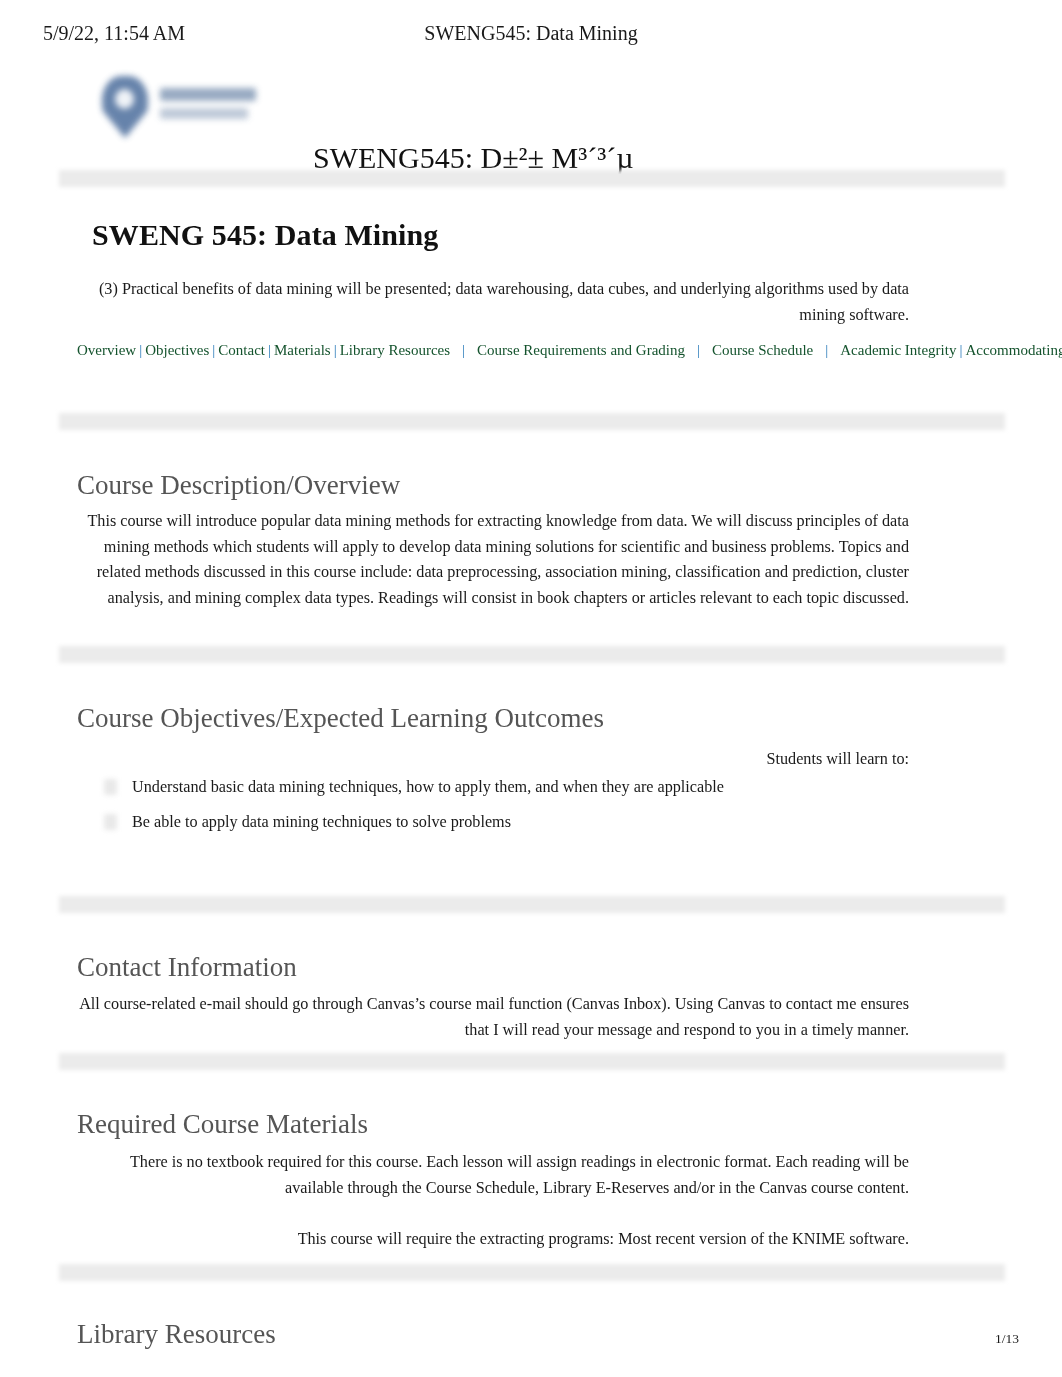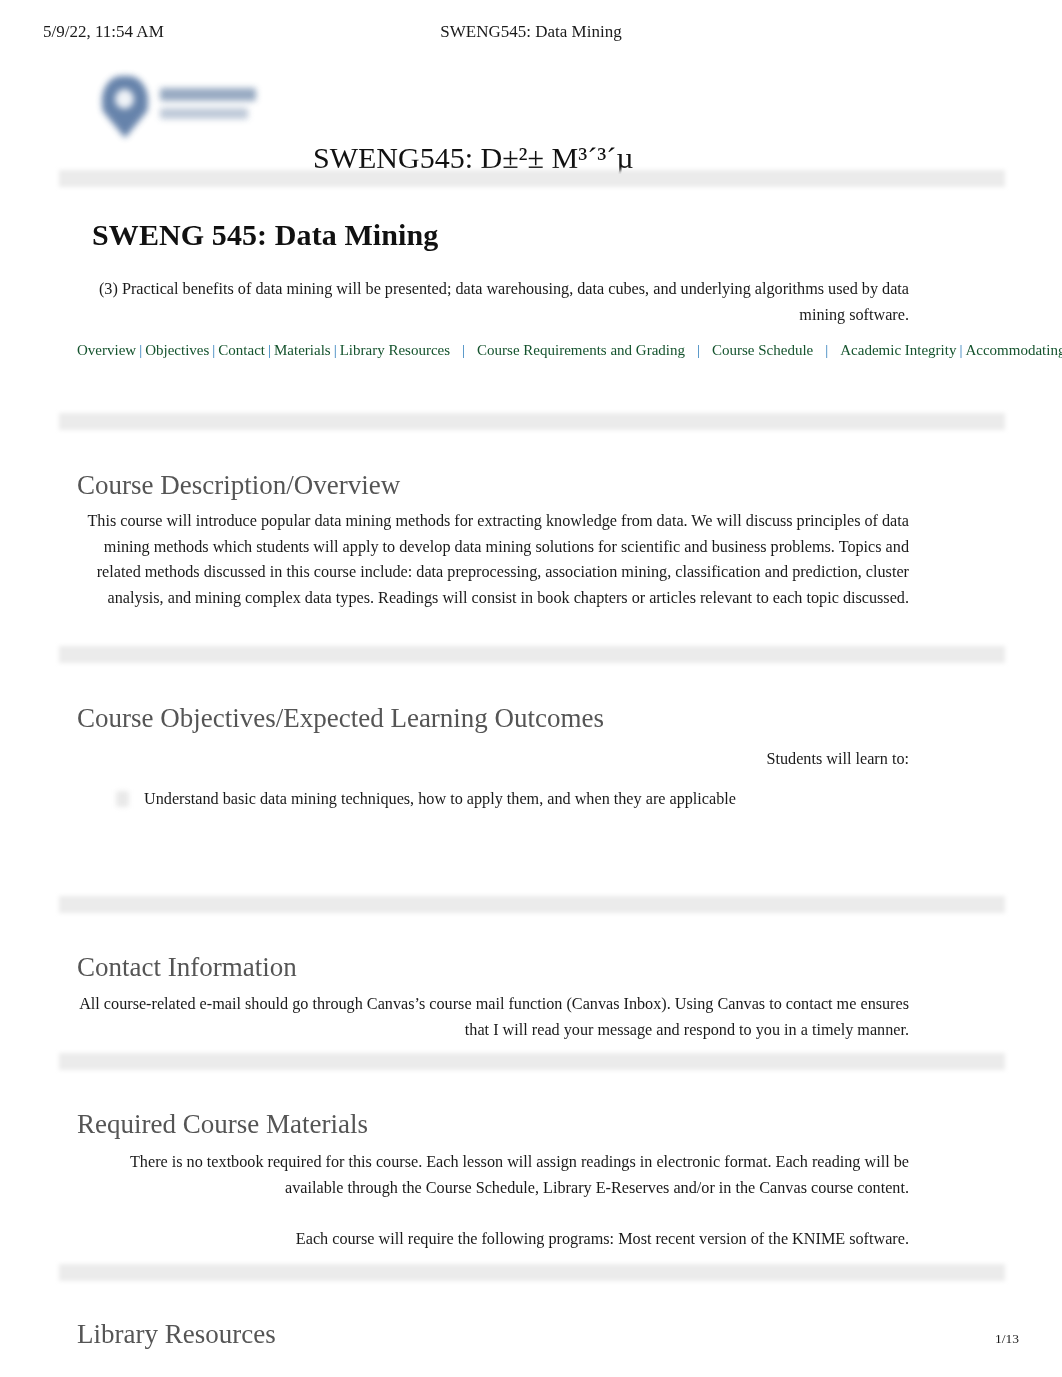--- a/index.html
+++ b/index.html
@@ -16,21 +16,21 @@
     overflow: hidden;
   }
 
   
   .print-head {
     position: absolute;
     top: 22px;
     left: 0;
     width: 1062px;
     height: 22px;
-    font-size: 17px;
+    font-size: 20px;
     color: #1a1a1a;
   }
   .print-head .ph-left {
     position: absolute;
     left: 43px;
     top: 0;
     white-space: nowrap;
   }
   .print-head .ph-center {
     position: absolute;
@@ -195,21 +195,21 @@
     color: #2b7bba;
     padding: 0 3px;
   }
   .navlinks .sepbar.wide { padding: 0 12px; }
 
   
   .objectives-list {
     position: absolute;
     left: 100px;
     width: 850px;
-    margin: 12px;
+    margin: 0;
     padding: 0;
     list-style: none;
   }
   .objectives-list li {
     position: relative;
     font-size: 16.2px;
     line-height: 21px;
     color: #1a1a1a;
     margin: 0 0 14px 0;
     padding-left: 32px;
@@ -257,30 +257,31 @@
 
   <div class="sep" style="top:413px;"></div>
   <h2 class="h2-title" style="top:446px;">Course Description/Overview</h2>
   <p class="para" style="top:493px;">This course will introduce popular data mining methods for extracting knowledge from data. We will discuss principles of data mining methods which students will apply to develop data mining solutions for scientific and business problems. Topics and related methods discussed in this course include: data preprocessing, association mining, classification and prediction, cluster analysis, and mining complex data types. Readings will consist in book chapters or articles relevant to each topic discussed.</p>
 
   <div class="sep" style="top:646px;"></div>
   <h2 class="h2-title" style="top:679px;">Course Objectives/Expected Learning Outcomes</h2>
   <p class="para" style="top:731px;">Students will learn to:</p>
   <ul class="objectives-list" style="top:777px;">
     <li><span class="bullet"></span><span>Understand basic data mining techniques, how to apply them, and when they are applicable</span></li>
+    <li><span class="bullet"></span><span>Be able to apply data mining techniques to solve problems</span></li>
   </ul>
 
   <div class="sep" style="top:896px;"></div>
   <h2 class="h2-title" style="top:928px;">Contact Information</h2>
   <p class="para" style="top:976px;">All course-related e-mail should go through Canvas’s course mail function (Canvas Inbox). Using Canvas to contact me ensures that I will read your message and respond to you in a timely manner.</p>
 
   <div class="sep" style="top:1053px;"></div>
   <h2 class="h2-title" style="top:1085px;">Required Course Materials</h2>
   <p class="para" style="top:1134px;">There is no textbook required for this course. Each lesson will assign readings in electronic format. Each reading will be available through the Course Schedule, Library E-Reserves and/or in the Canvas course content.</p>
-  <p class="para" style="top:1211px;">Each course will require the following programs: Most recent version of the KNIME software.</p>
+  <p class="para" style="top:1211px;">This course will require the extracting programs: Most recent version of the KNIME software.</p>
 
   <div class="sep" style="top:1264px;"></div>
   <h2 class="h2-title" style="top:1295px;">Library Resources</h2>
 
 </div>
 
 <div class="print-foot">
   <span class="pf-right">1/13</span>
 </div>
 

